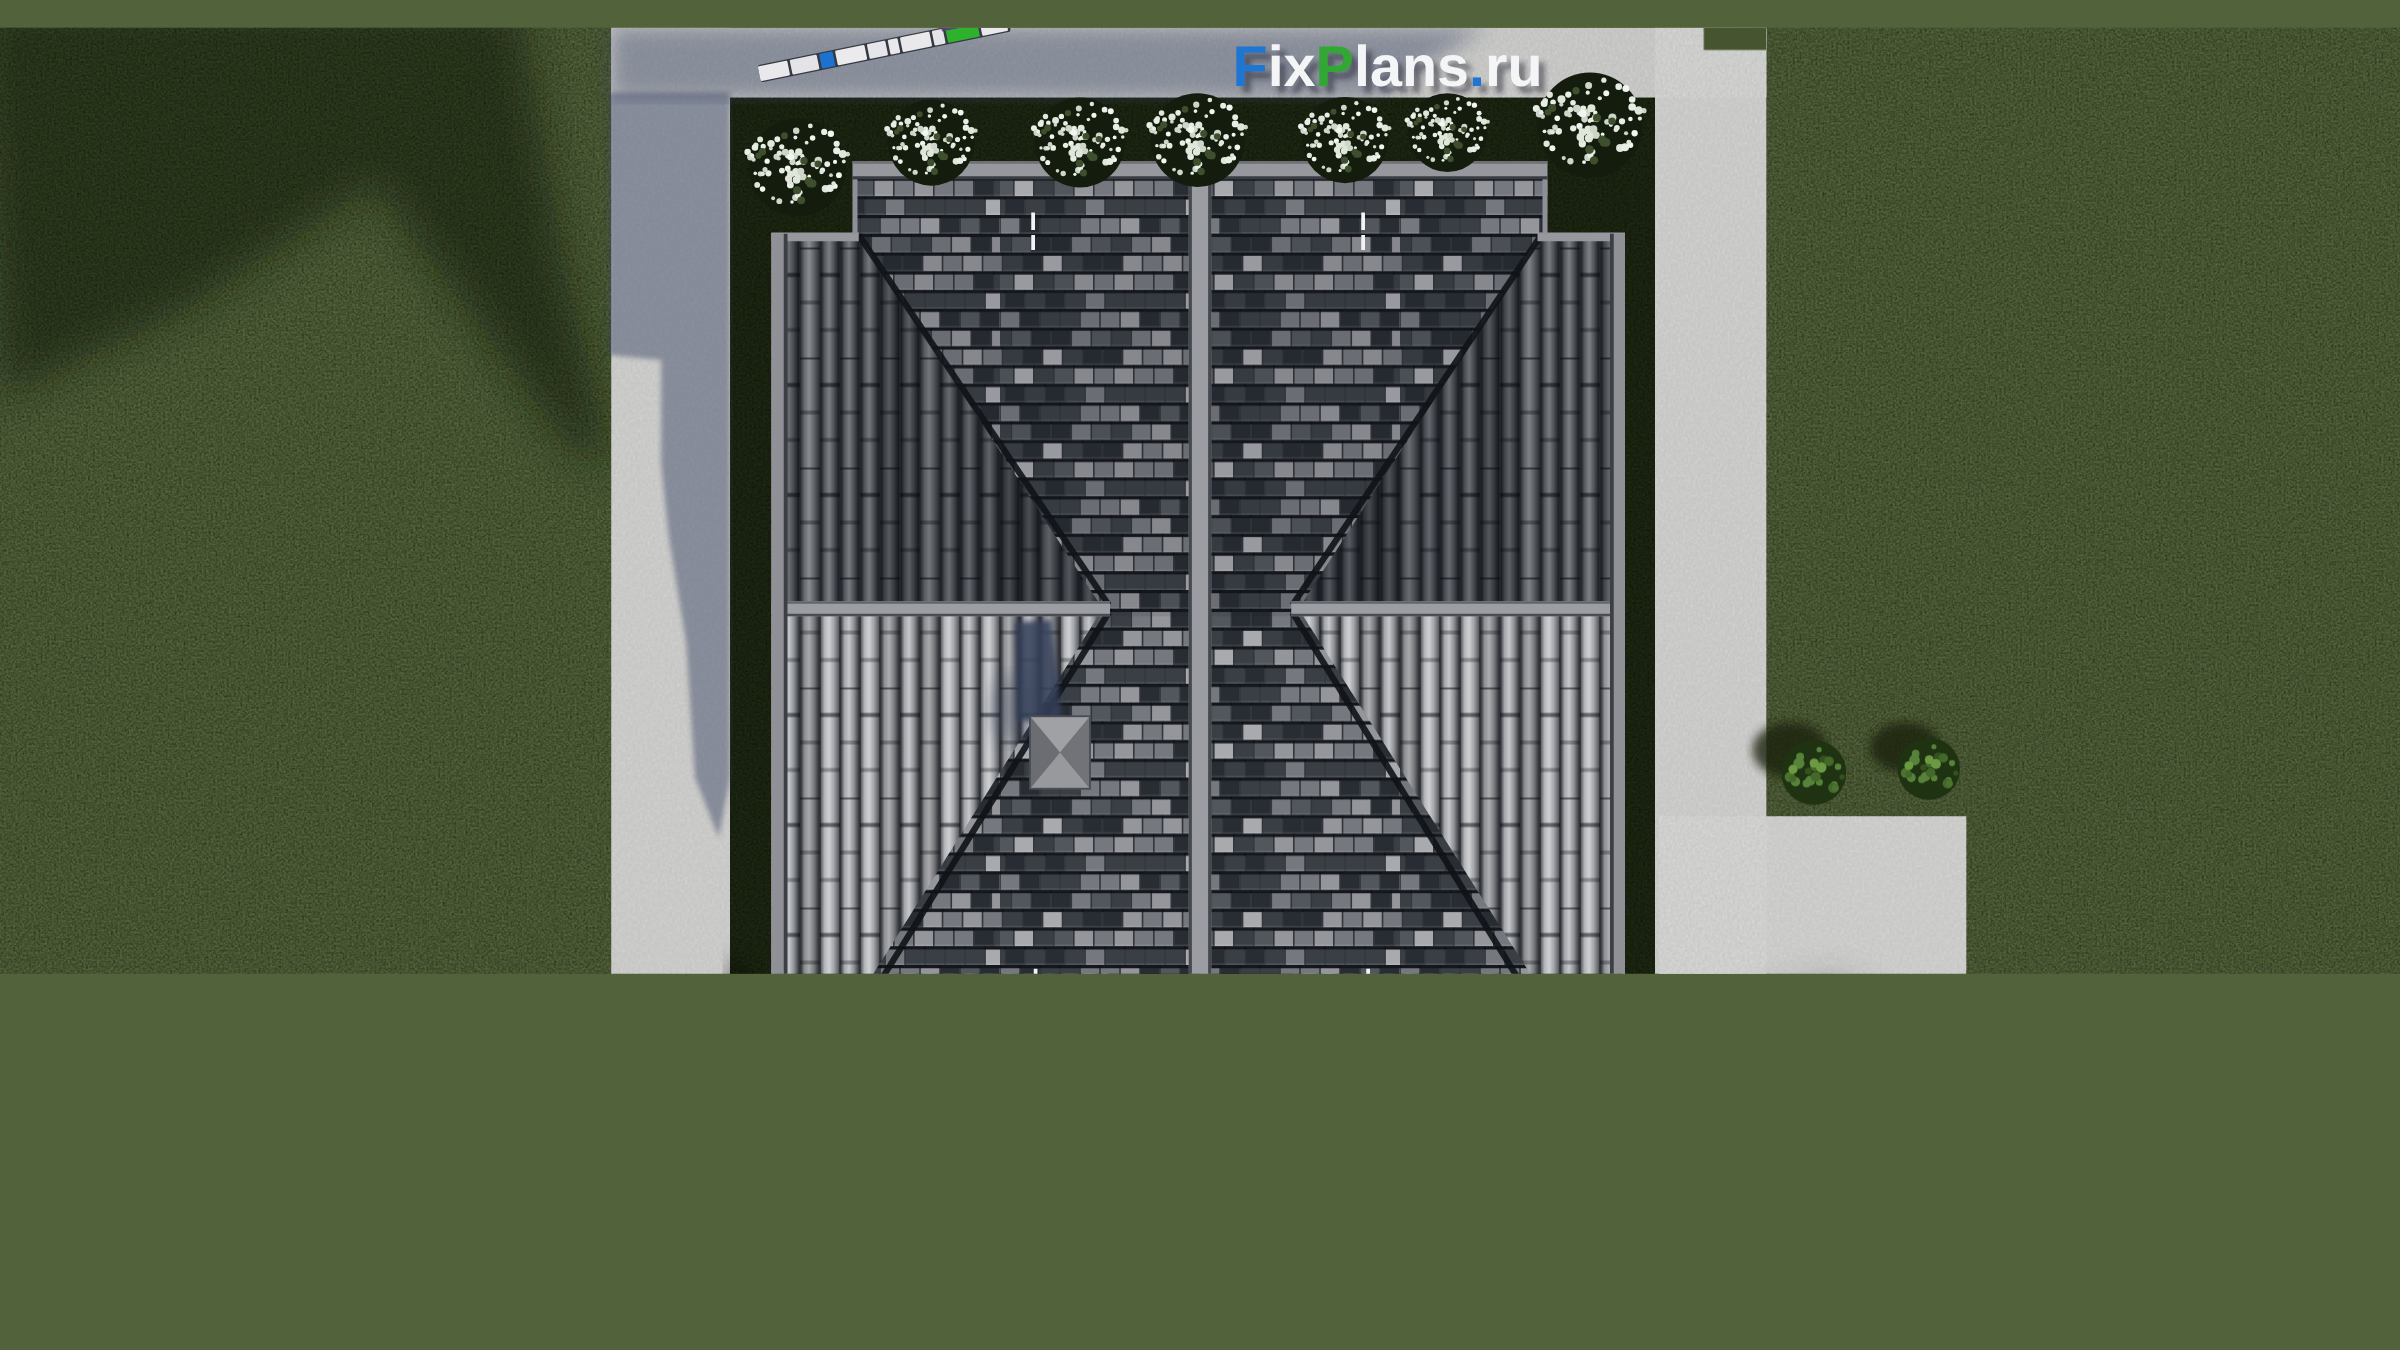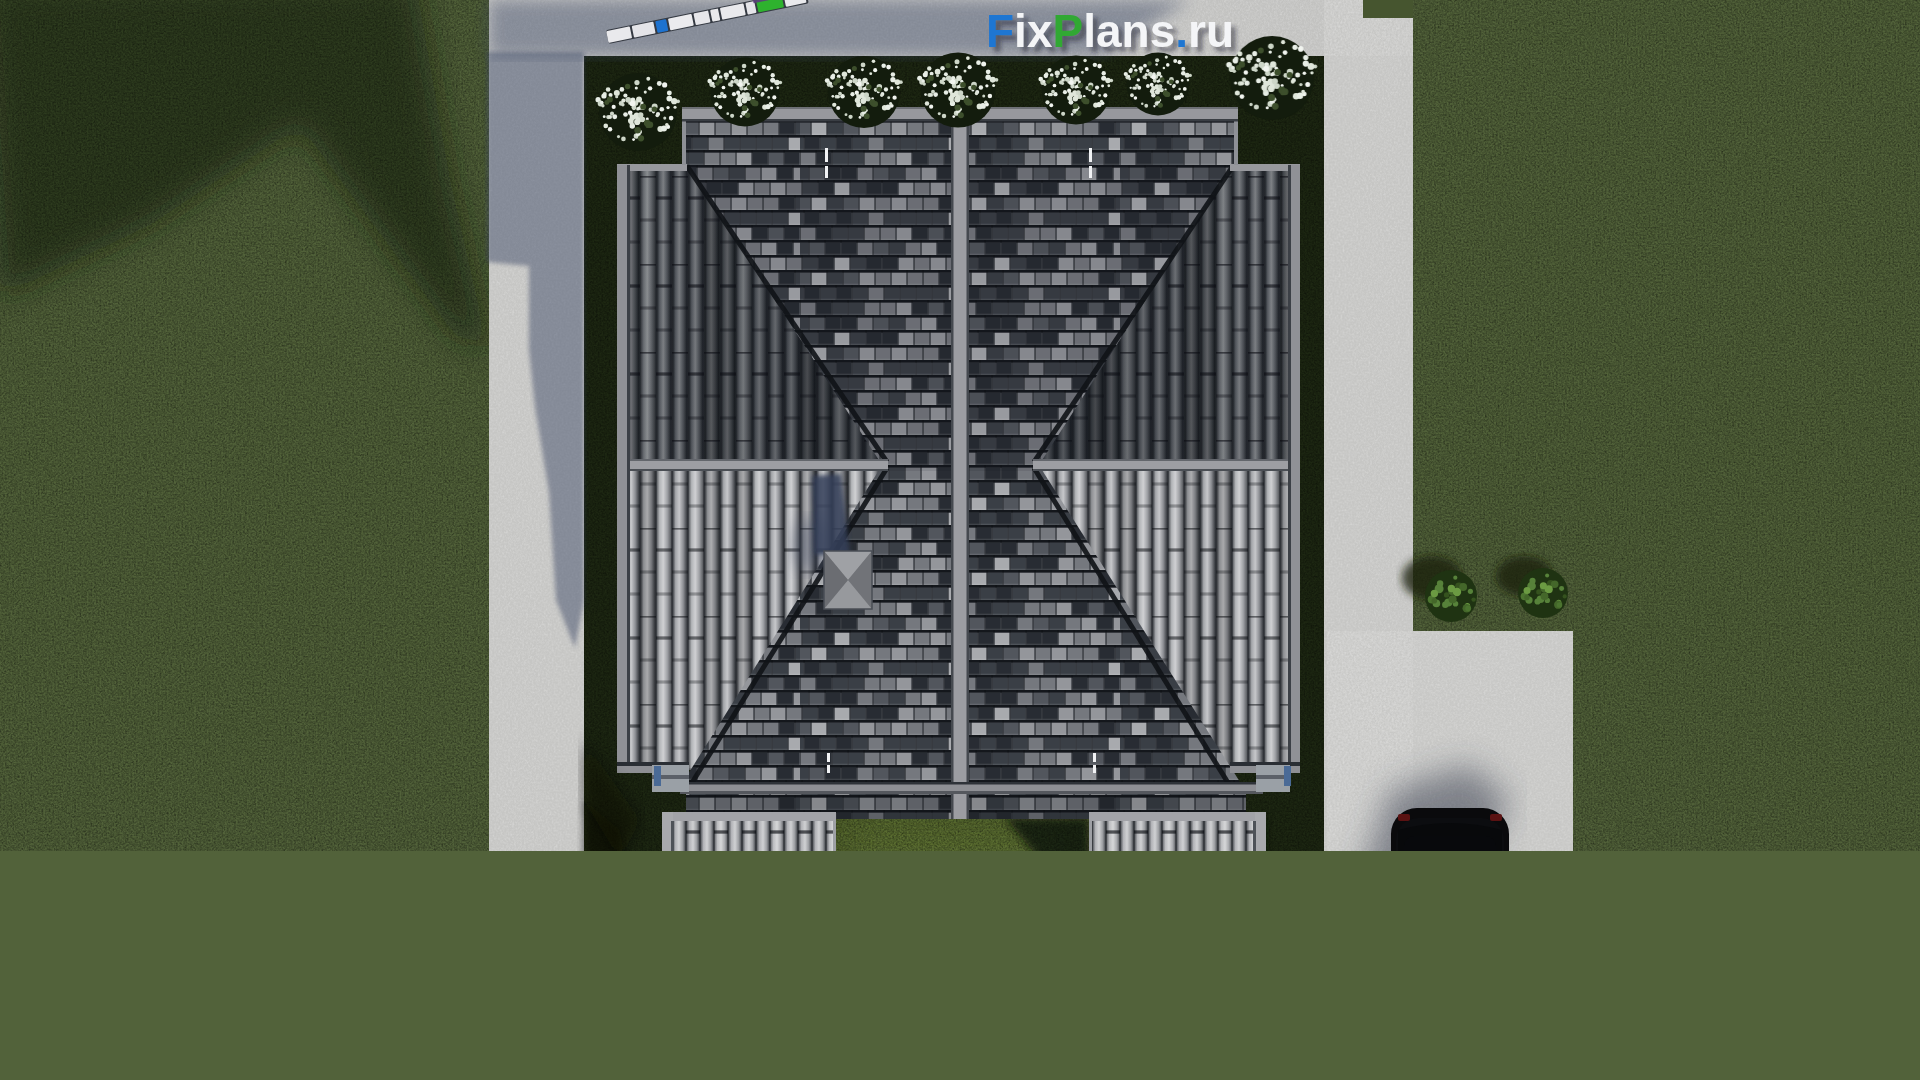--- a/index.html
+++ b/index.html
@@ -1,14 +1,14 @@
 <!DOCTYPE html>
 <html><head><meta charset="utf-8"><style>
 html,body{margin:0;padding:0;background:#52623a;font-family:"Liberation Sans",sans-serif;}
-.wrap{position:relative;width:1920px;height:851px;overflow:hidden;}
+.wrap{position:relative;width:1920px;height:757px;overflow:hidden;margin-top:22px;}
 </style></head><body>
 <div class="wrap">
 <svg width="1920" height="1080" viewBox="0 0 1920 1080">
 <defs>
 <linearGradient id="gcd" x1="0" y1="0" x2="1" y2="0">
           <stop offset="0" stop-color="#1f2227"></stop>
           <stop offset="0.2" stop-color="#6b6f75"></stop>
           <stop offset="0.45" stop-color="#9fa1a5"></stop>
           <stop offset="0.72" stop-color="#62666c"></stop>
           <stop offset="1" stop-color="#1c1f24"></stop>

